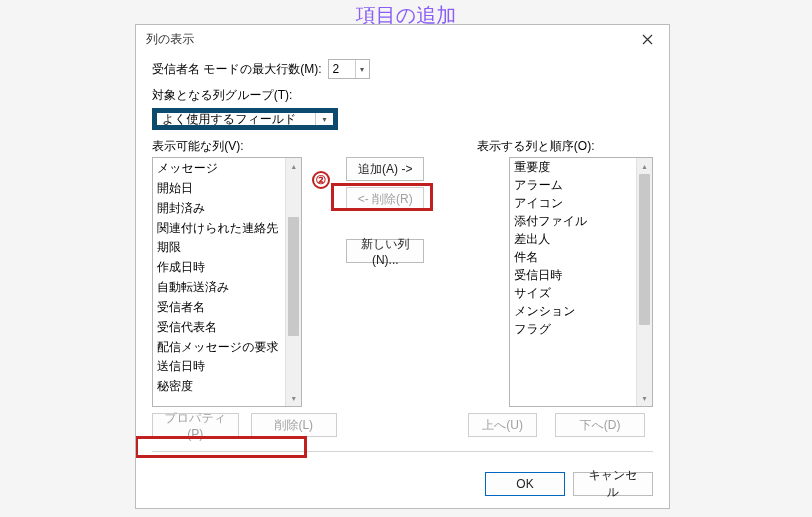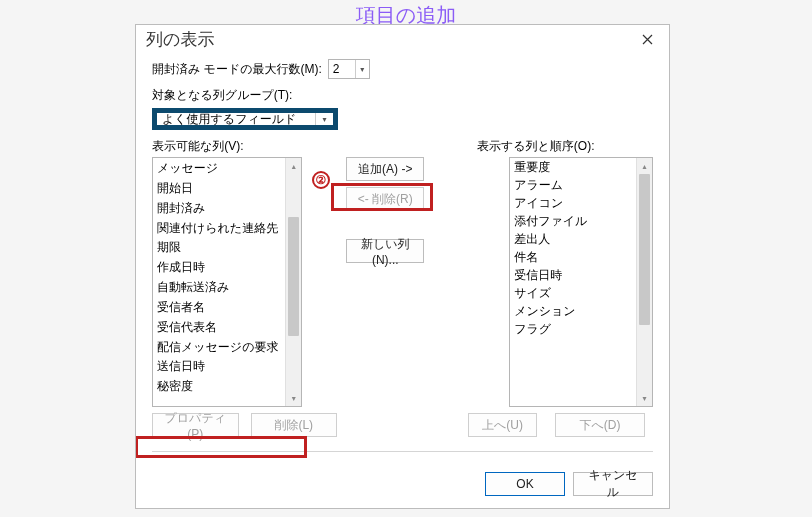--- a/index.html
+++ b/index.html
@@ -31,21 +31,21 @@
     background: #fff;
     border: 1px solid #bcbcbc;
     display: flex;
     flex-direction: column;
   }
   .titlebar {
     height: 28px;
     display: flex;
     align-items: center;
     padding: 0 6px 0 10px;
-    font-size: 17px;
+    font-size: 12px;
     color: #333;
   }
   .titlebar .title { flex: 1; }
   .close-btn {
     width: 32px;
     height: 22px;
     display: flex;
     align-items: center;
     justify-content: center;
     color: #333;
@@ -209,21 +209,21 @@
   <div class="titlebar">
     <span class="title">列の表示</span>
     <div class="close-btn">
       <svg viewBox="0 0 11 11">
           <path d="M1 1 L10 10 M10 1 L1 10"></path>
         </svg>
     </div>
   </div>
   <div class="content">
     <div class="row">
-      <span class="label">開封済み モードの最大行数(M):</span>
+      <span class="label">受信者名 モードの最大行数(M):</span>
       <span class="spin">
         <input value="2" style="">
         <span class="sp-btn">▾</span>
       </span>
     </div>
 
     <div class="row" style="margin-bottom:4px;">
       <span>対象となる列グループ(T):</span>
     </div>
     <div class="row">

